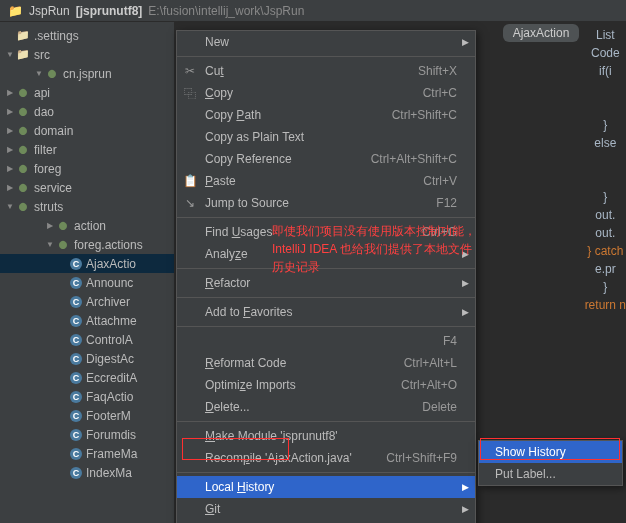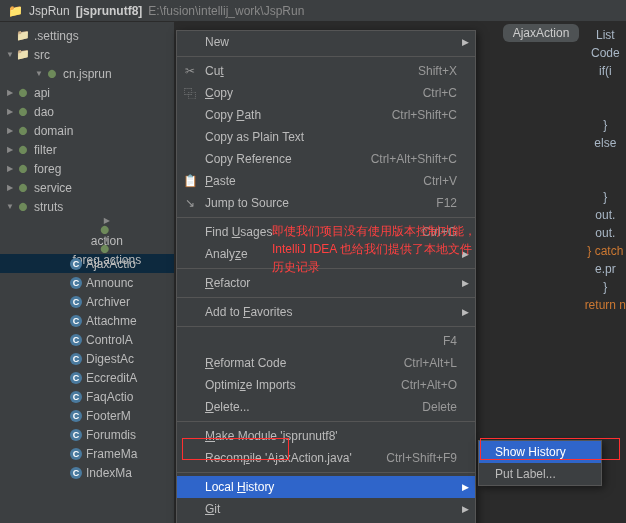--- a/index.html
+++ b/index.html
@@ -18,38 +18,38 @@
 .arrow.none::before { content: ""; }
 .icon { width: 14px; height: 14px; display: inline-flex; align-items: center; justify-content: center; margin-right: 4px; }
 .folder-icon { color: #87939a; }
 .folder-icon::before { content: "📁"; font-size: 11px; filter: grayscale(0.6); }
 .package-icon::before { content: "⬤"; color: #6e8a5a; font-size: 8px; }
 .class-icon { background: #4a7a9e; border-radius: 50%; width: 12px; height: 12px; color: #fff; font-size: 9px; font-weight: bold; }
 .class-icon::before { content: "C"; }
 .indent-0 { padding-left: 4px; }
 .indent-1 { padding-left: 33px; }
 .indent-2 { }
-.indent-3 { padding-left: 44px; flex-direction: column; }
+.indent-3 { padding-left: 44px; }
 .indent-4 { padding-left: 58px; }
 
 .editor { flex: 1; background: #2b2b2b; position: relative; color: #a9b7c6; font-family: Consolas, monospace; padding: 4px 0 4px 10px; }
 .crumb { position: absolute; top: 2px; left: 328px; background: #4e5254; padding: 2px 10px; border-radius: 6px; color: #ccc; }
 .code-line { white-space: pre; line-height: 18px; }
 .kw { color: #cc7832; }
 
 .context-menu { position: absolute; top: 30px; left: 176px; width: 300px; background: #3c3f41; border: 1px solid #555; box-shadow: 2px 2px 8px rgba(0,0,0,0.5); z-index: 10; }
 .menu-item { display: flex; align-items: center; height: 22px; padding: 0 18px 0 28px; color: #bbbbbb; position: relative; }
 .menu-item.highlighted { background: #2f65ca; color: #fff; }
 .menu-item .shortcut { margin-left: auto; color: #999; }
 .menu-item .sub-arrow { position: absolute; right: 6px; font-size: 9px; }
 .menu-item .micon { position: absolute; left: 6px; width: 14px; text-align: center; color: #999; }
 .menu-sep { height: 1px; background: #555; margin: 3px 0; }
 .underline { text-decoration: underline; }
 
-.submenu { position: absolute; top: 440px; left: 478px; width: 124px; background: #3c3f41; border: 1px solid #555; box-shadow: 2px 2px 8px rgba(0,0,0,0.5); z-index: 11; }
+.submenu { position: absolute; top: 440px; left: 478px; width: 145px; background: #3c3f41; border: 1px solid #555; box-shadow: 2px 2px 8px rgba(0,0,0,0.5); z-index: 11; }
 .submenu .menu-item { padding-left: 16px; }
 
 .annotation { position: absolute; top: 222px; left: 272px; color: #ff4040; font-size: 13px; line-height: 18px; z-index: 20; font-family: "Microsoft YaHei", sans-serif; pointer-events: none; }
 .red-box-1 { position: absolute; top: 438px; left: 182px; width: 107px; height: 22px; border: 1.5px solid #ff3030; z-index: 15; pointer-events:none; }
 .red-box-2 { position: absolute; top: 438px; left: 480px; width: 140px; height: 22px; border: 1.5px solid #ff3030; z-index: 15; pointer-events:none; }
 </style>
 </head>
 <body>
 
 <div class="title-bar">

